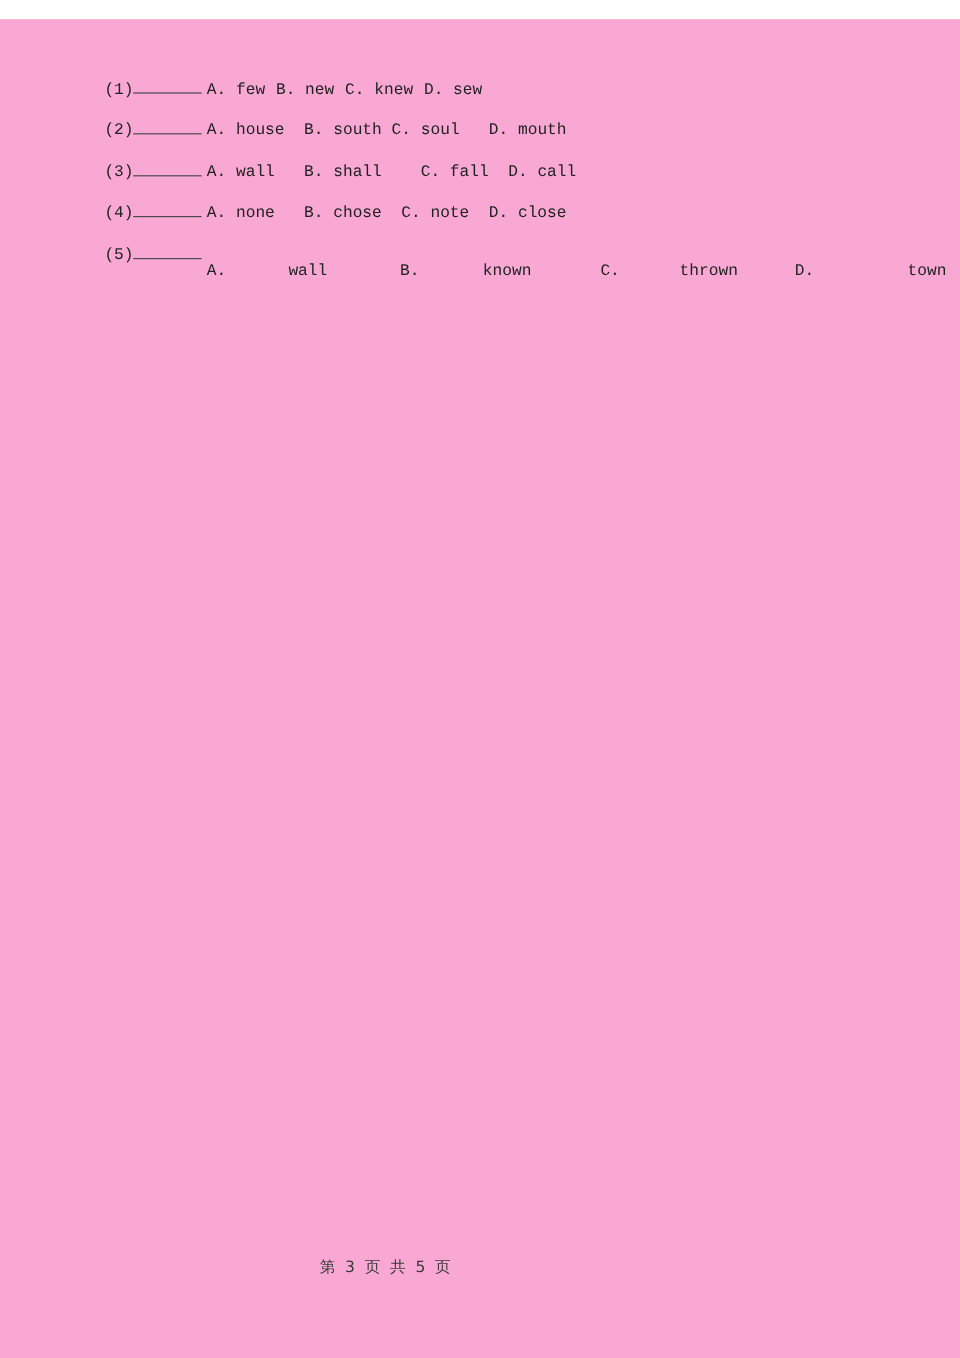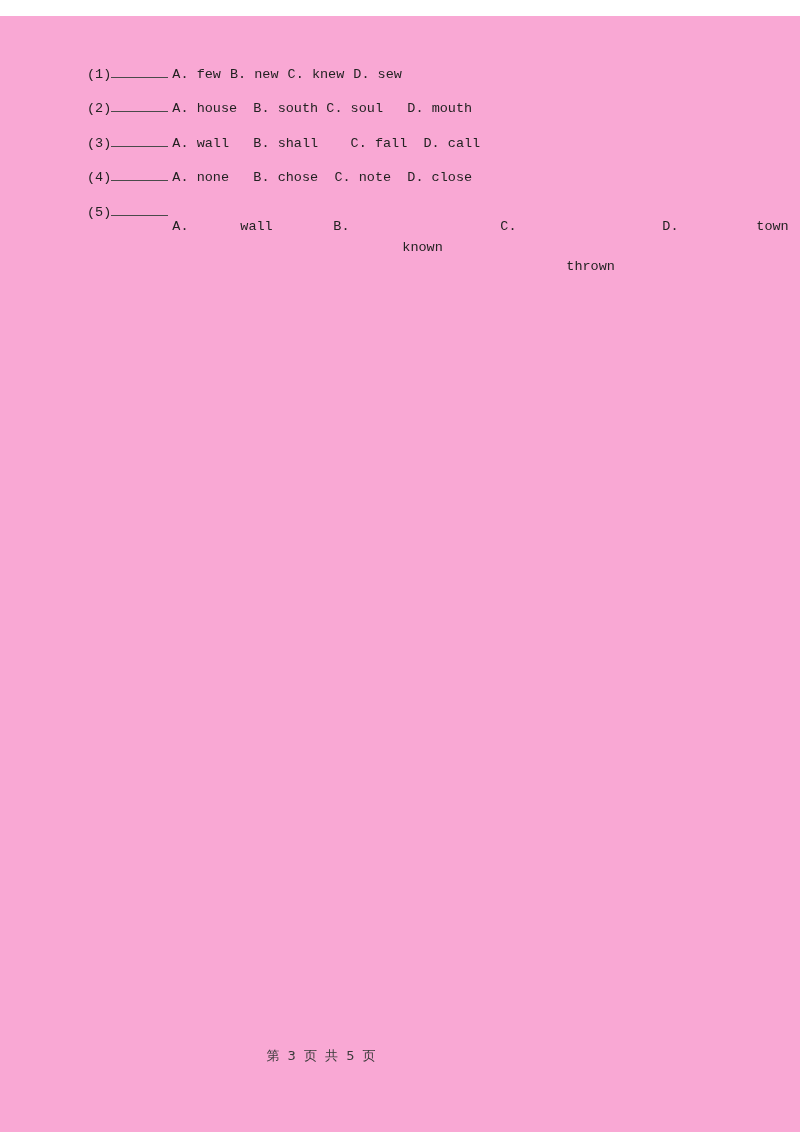--- a/index.html
+++ b/index.html
@@ -124,23 +124,23 @@
 
     <div class="question-row row-4">
       <span class="q-number">(4)</span><span class="q-blank"></span><span class="opt"><span class="opt-letter">A.</span>&nbsp;<span class="opt-word">none</span></span>&nbsp;&nbsp;&nbsp;<span class="opt"><span class="opt-letter">B.</span>&nbsp;<span class="opt-word">chose</span></span>&nbsp;&nbsp;<span class="opt"><span class="opt-letter">C.</span>&nbsp;<span class="opt-word">note</span></span>&nbsp;&nbsp;<span class="opt"><span class="opt-letter">D.</span>&nbsp;<span class="opt-word">close</span></span>
     </div>
 
     <div class="question-row row-5">
       <span class="q-number">(5)</span><span class="q-blank"></span><span class="justified">
         <span class="abs" style="left:0px;">A.</span>
         <span class="abs" style="left:68px;">wall</span>
         <span class="abs" style="left:161px;">B.</span>
-        <span class="abs" style="left:230px;margin-top:21px;">known</span>
+        <span class="abs" style="left:230px;">known</span>
         <span class="abs" style="left:328px;">C.</span>
-        <span class="abs" style="left:394px;margin-top:40px;">thrown</span>
+        <span class="abs" style="left:394px;">thrown</span>
         <span class="abs" style="left:490px;">D.</span>
         <span class="abs" style="left:556px;margin-left:28px;">town</span>
       </span>
     </div>
 
   </div>
 
   <div class="footer">第 3 页 共 5 页</div>
 
 </div>

